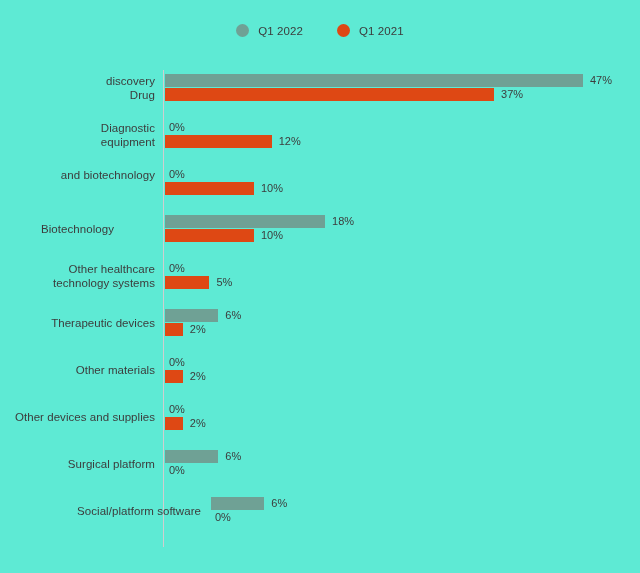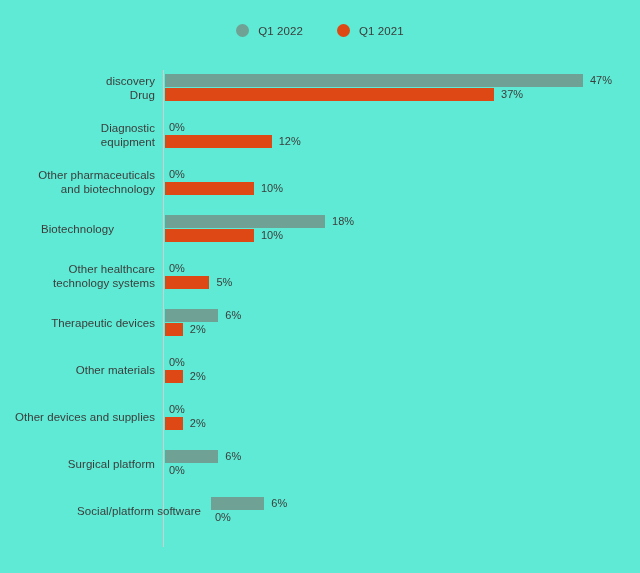--- a/index.html
+++ b/index.html
@@ -147,21 +147,20 @@
               <span class="bar-value zero">0%</span>
             </div>
             <div class="bar-wrap">
               <div class="bar" style="width: 106.723px; background: rgb(222, 72, 20);"></div>
               <span class="bar-value" style="left: 113.723px;">12%</span>
             </div>
           </div>
         </div>
         <div class="row" style="top: 100px;">
           <div class="cat-label" style="top: 0px;">
-            <div>Other pharmaceuticals</div>
             <div>and biotechnology</div>
           </div>
           <div class="bars">
             <div class="bar-wrap">
               <span class="bar-value zero">0%</span>
             </div>
             <div class="bar-wrap">
               <div class="bar" style="width: 88.9362px; background: rgb(222, 72, 20);"></div>
               <span class="bar-value" style="left: 95.9362px;">10%</span>
             </div>

